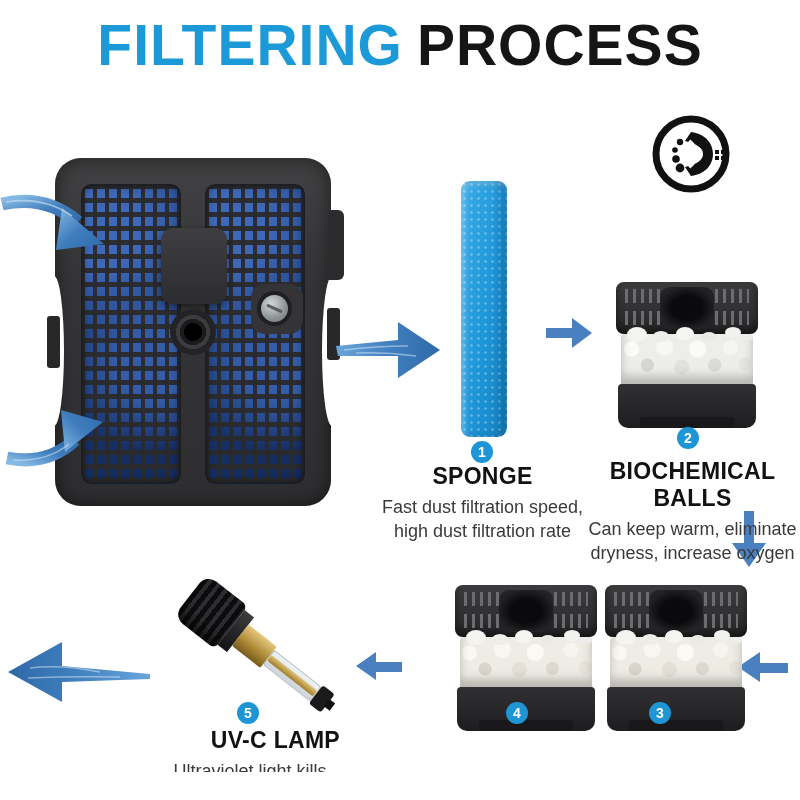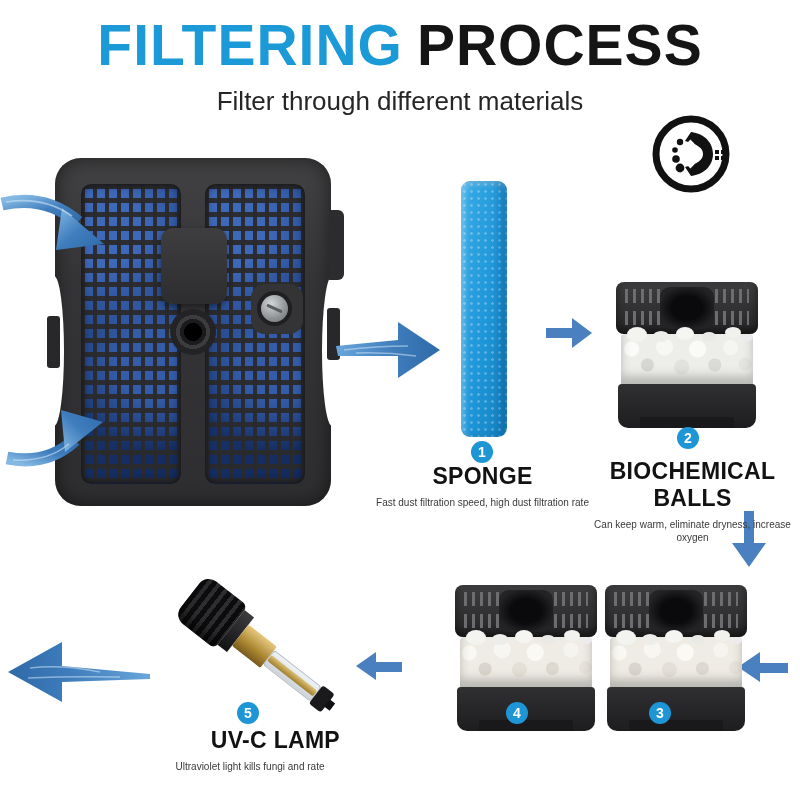--- a/index.html
+++ b/index.html
@@ -120,33 +120,32 @@
   .lamp .tip{position:relative;width:15px;height:23px;border-radius:3px;background:#1a1a1c;}
   .lamp .tip::after{content:"";position:absolute;right:-6px;top:7px;width:7px;height:9px;background:#101012;}
 
   
   .badge{position:absolute;width:22px;height:22px;border-radius:50%;background:#1e96d5;color:#fff;
      font-size:14px;font-weight:bold;display:flex;align-items:center;justify-content:center;}
   .step{position:absolute;text-align:center;}
   .step h3{margin:0 0 6px;font-weight:bold;color:#121212;letter-spacing:.3px;}
   .step.small h3{font-size:23px;}
   .step.big h3{font-size:23px;text-align:right;}
-  .step p{margin:0;font-size:10px;line-height:1.32;color:#3a3a3a;}
+  .step p{margin:0;font-size:18px;line-height:1.32;color:#3a3a3a;}
 
   .arrow-svg{position:absolute;}
 </style>
 </head>
 <body>
 
 <div class="canvas">
 
   <div class="title">
     <span class="blue">FILTERING</span><span class="dark">PROCESS</span>
   </div>
-  <div class="subtitle">Filter through different materials</div>
 
   <svg class="logo" width="84" height="86" viewBox="0 0 84 86">
     <circle cx="42" cy="43" r="35" fill="none" stroke="#111" stroke-width="7"></circle>
     <path d="M42 21 C58 23 64 34 64 43 C64 52 58 63 42 65 L36 56 C48 53 54 49 54 43 C54 37 48 33 36 30 Z" fill="#111"></path>
     <path d="M40 30 Q48 37 48 43 Q48 49 40 56" fill="none" stroke="#fff" stroke-width="4"></path>
     <circle cx="31" cy="31" r="3.2" fill="#111"></circle>
     <circle cx="26" cy="39" r="2.8" fill="#111"></circle>
     <circle cx="27" cy="48" r="3.8" fill="#111"></circle>
     <circle cx="31" cy="57" r="4.4" fill="#111"></circle>
     <rect x="66" y="39" width="4" height="4" fill="#111"></rect>

